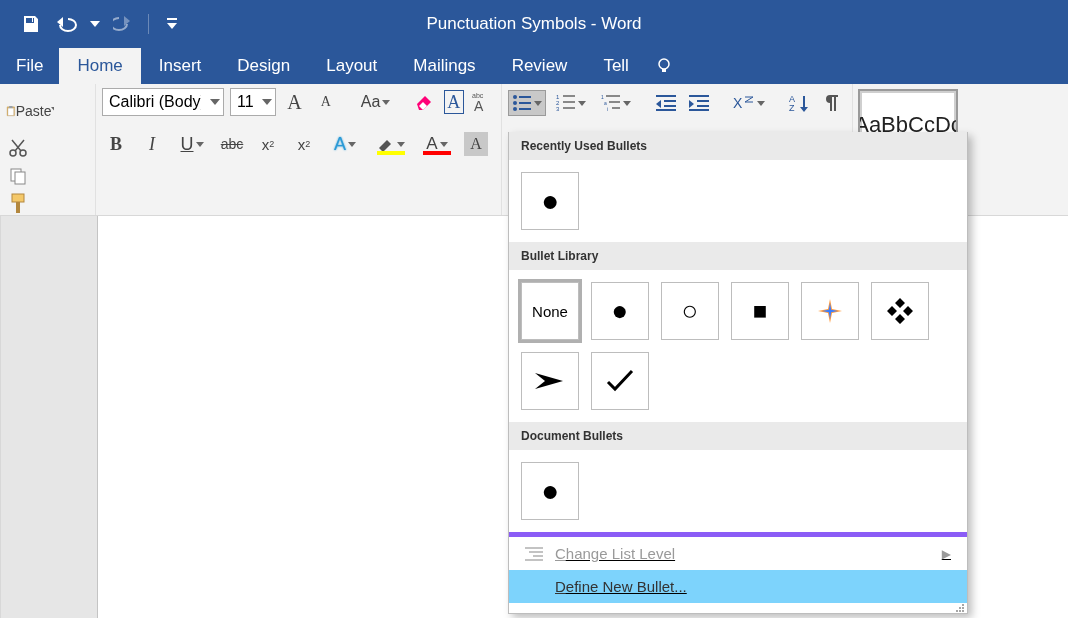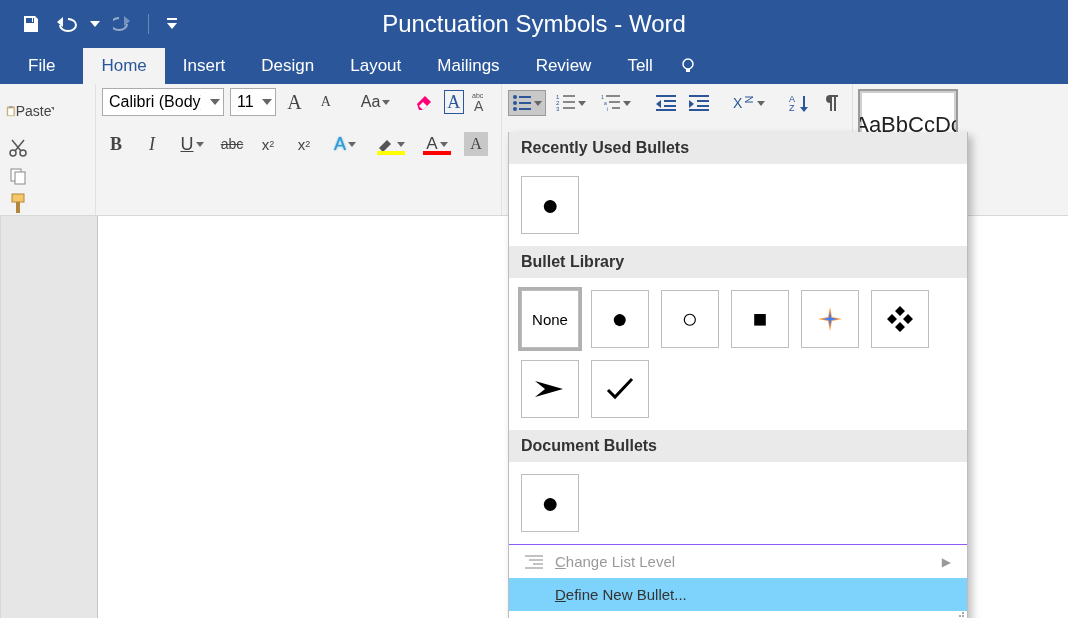--- a/index.html
+++ b/index.html
@@ -4,27 +4,27 @@
 <style>
   * { box-sizing: border-box; margin: 0; padding: 0; font-family: "Segoe UI", Arial, sans-serif; }
   body { width: 1068px; height: 618px; background: #fff; overflow: hidden; position: relative; }
 
   
   .titlebar { height: 48px; background: #2b579a; display: flex; align-items: center; color: #fff; position: relative; }
   .qat { display: flex; align-items: center; gap: 6px; padding-left: 16px; }
   .qat-btn { width: 30px; height: 28px; display: flex; align-items: center; justify-content: center; border-radius: 2px; }
   .qat-sep { width: 1px; height: 20px; background: rgba(255,255,255,.3); margin: 0 4px; }
   .qat-custom { width: 14px; display:flex; align-items:center; justify-content:center; margin-left:6px;}
-  .app-title { position: absolute; left: 0; right: 0; text-align: center; font-size: 24px; font-weight: 400; pointer-events: none; }
+  .app-title { position: absolute; left: 0; right: 0; text-align: center; font-size: 17px; font-weight: 400; pointer-events: none; }
 
   
   .tabs-row { height: 36px; background: #2b579a; display: flex; align-items: stretch; color: #fff; }
   .tab { padding: 4px 18px; display: flex; align-items: center; font-size: 17px; cursor: pointer; }
   .tab.active { background: #f3f3f3; color: #2b579a; }
-  .tab.file { padding: 0 28px; }
+  .tab.file { padding: 0 16px; }
   .tellme { display: flex; align-items: center; font-size: 17px; padding-left: 8px; gap: 6px; }
   .tellme .bulb { width:18px; height:18px; }
 
   
   .ribbon { height: 132px; background: #f3f3f3; border-bottom: 1px solid #d8d8d8; display: flex; align-items: stretch; position: relative; }
   .group { border-right: 1px solid #e1e1e1; display: flex; flex-direction: column; justify-content: space-between; padding: 4px 6px 2px 6px; height: 100%; position: relative; }
   .group-body { flex: 1; display: flex; flex-direction: column; gap: 4px; }
   .group-caption { font-size: 13px; color: #5a5a5a; text-align: center; height: 20px; display:flex; align-items:center; justify-content:center; width:100%; position: relative; }
   .group-caption .launcher { position: absolute; right: 0; bottom: 3px; width: 12px; height: 12px; }
 
@@ -71,25 +71,25 @@
   .workspace { position: absolute; top: 216px; left:0; right:0; bottom:0; background:#e6e6e6; border-left:1px solid #d8d8d8;}
   .page { position:absolute; top:0; left:96px; right:0; bottom:0; background:#fff; border-left:1px solid #c4c4c4; }
 
   
   .bullet-panel {
     position: absolute; left: 508px; top: 132px; width: 460px;
     background: #fff; border: 1px solid #bdbdbd; border-top: none;
     box-shadow: 4px 4px 8px rgba(0,0,0,.25);
     z-index: 50;
   }
-  .bp-section-hdr { background:#eaeaea; padding: 7px 12px; font-size: 16px; font-weight: 600; color:#333; }
+  .bp-section-hdr { background:#eaeaea; padding: 7px 12px; font-size: 12px; font-weight: 600; color:#333; }
   .bp-section-body { padding: 12px; display:flex; flex-wrap:wrap; gap: 12px; }
   .bullet-swatch { width: 58px; height: 58px; border: 1px solid #bdbdbd; background:#fff; display:flex; align-items:center; justify-content:center; font-size: 18px; color:#000; }
   .bullet-swatch.selected { outline: 3px solid #b0b0b0; outline-offset: 0; }
-  .bp-menu { border-top: 1px solid #8b5cf6; }
+  .bp-menu { border-top: 5px solid #8b5cf6; text-decoration: underline; }
   .bp-menu-item { display:flex; align-items:center; padding: 8px 16px; font-size: 15px; color:#333; gap: 12px; }
   .bp-menu-item.disabled { color:#9a9a9a; }
   .bp-menu-item.hover { background:#7dd3fc; }
   .bp-menu-item .arrow { margin-left:auto; font-size: 12px; color:#9a9a9a; }
   .bp-resize { height: 10px; display:flex; justify-content:flex-end; padding-right:2px; }
 
   svg { display:block; }
 </style>
 </head>
 <body>

